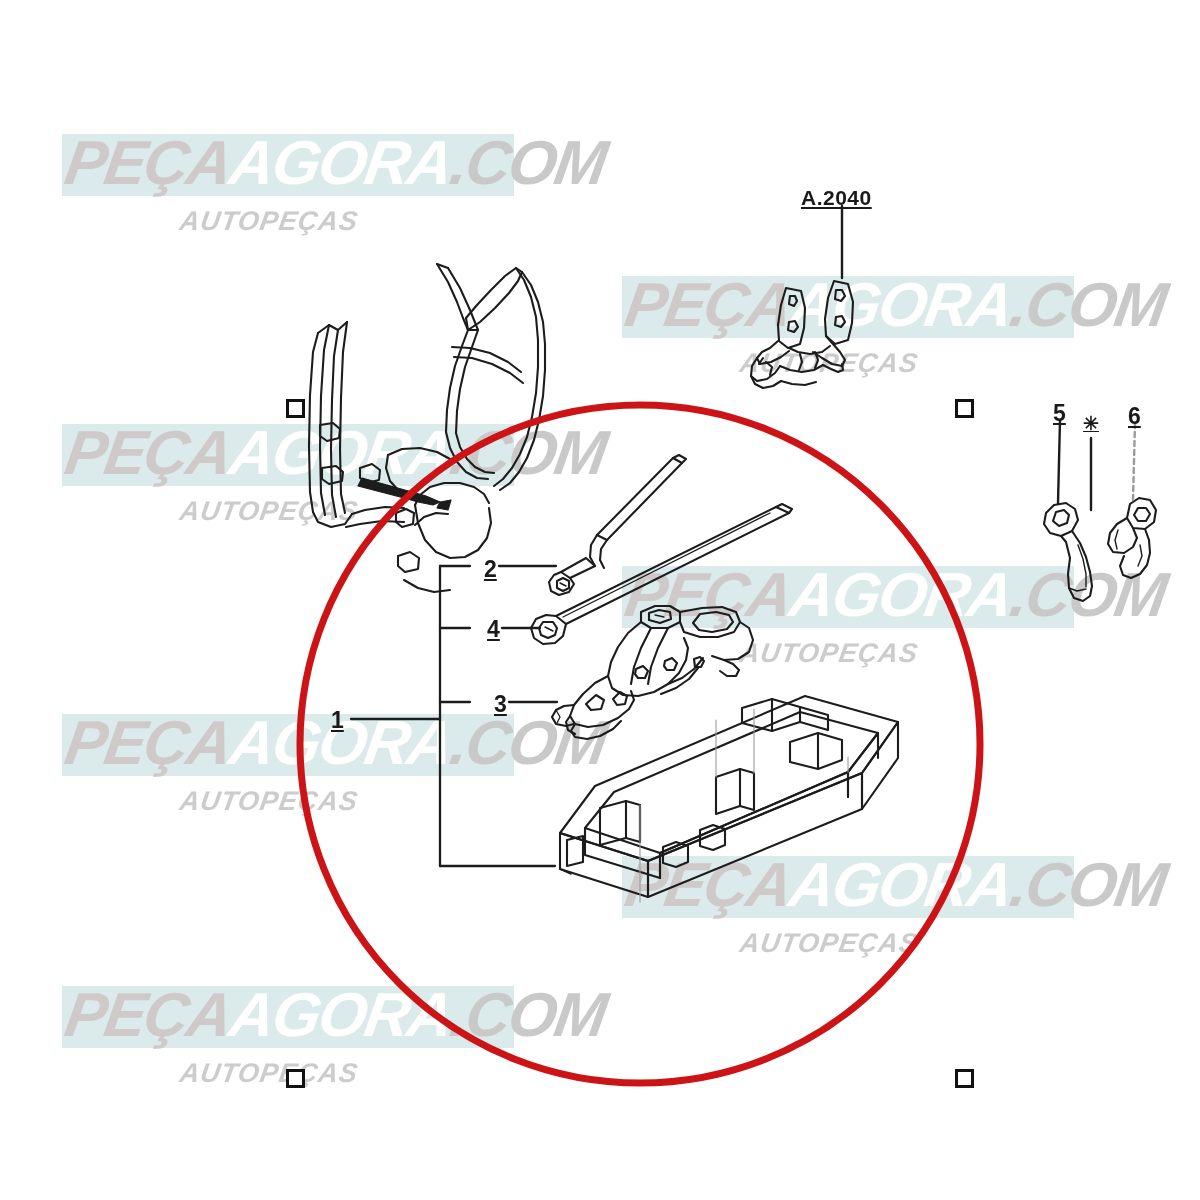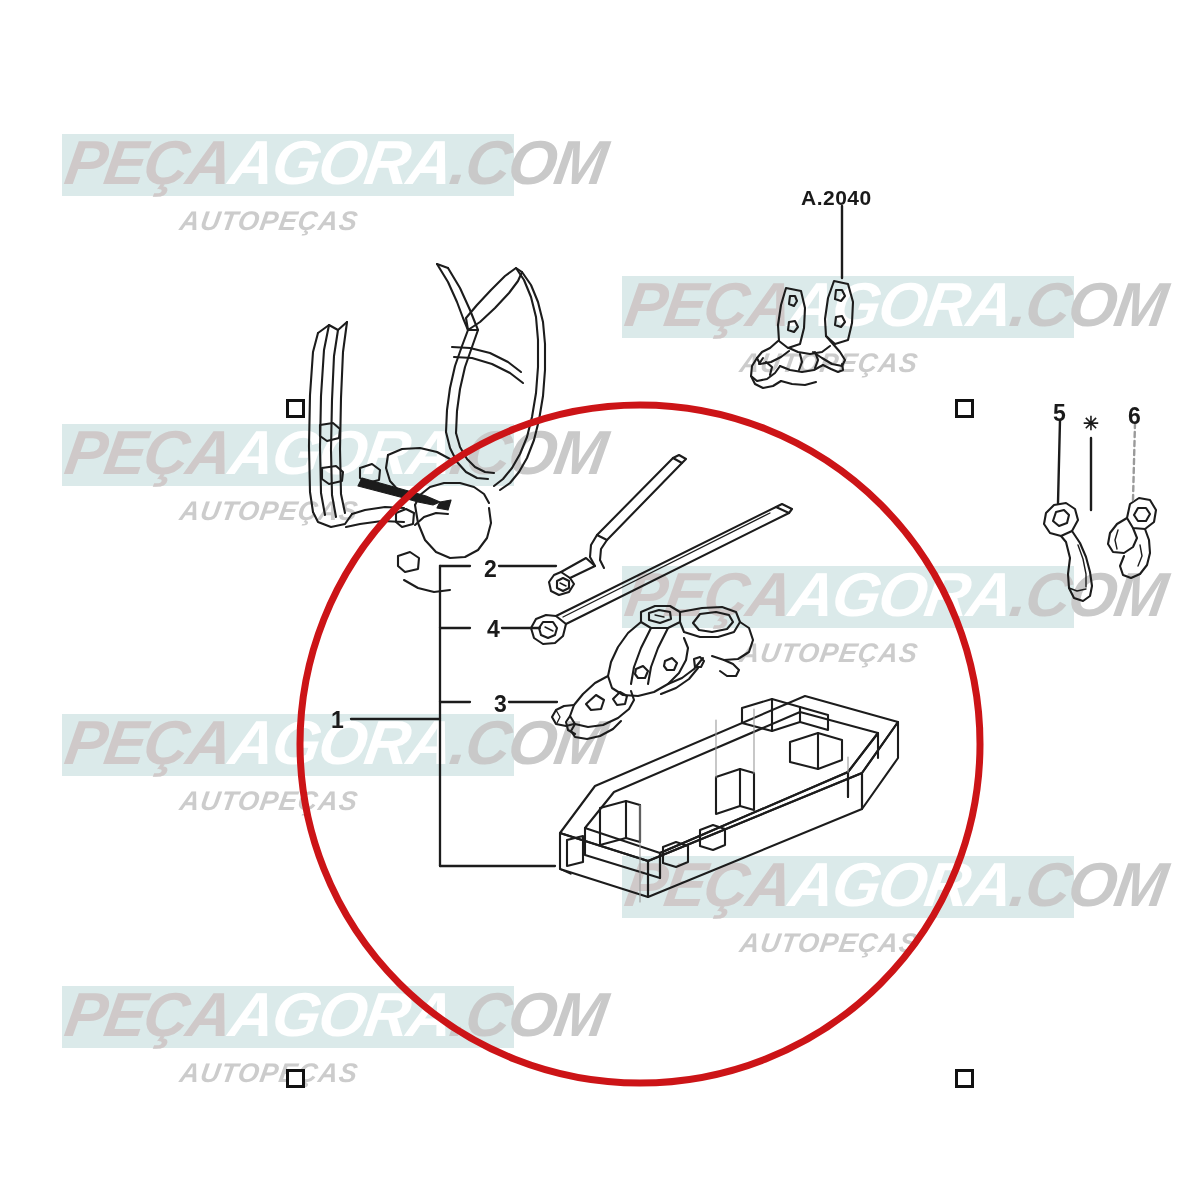--- a/index.html
+++ b/index.html
@@ -50,20 +50,21 @@
   
   #art { position:absolute; inset:0; z-index:3; }
 
   
   .lbl {
     position:absolute; z-index:5;
     color:#1a1a1a;
     font-family:"Liberation Sans", sans-serif;
     font-weight:bold;
     white-space:nowrap;
+    text-decoration:underline;
   }
   .lbl-num { font-size:23px; }
   .lbl-code { font-size:21px; letter-spacing:0.5px; }
 
   
   .sqmark {
     position:absolute; z-index:6;
     width:19px; height:19px;
     border:3px solid #111;
     background:#ffffff;

